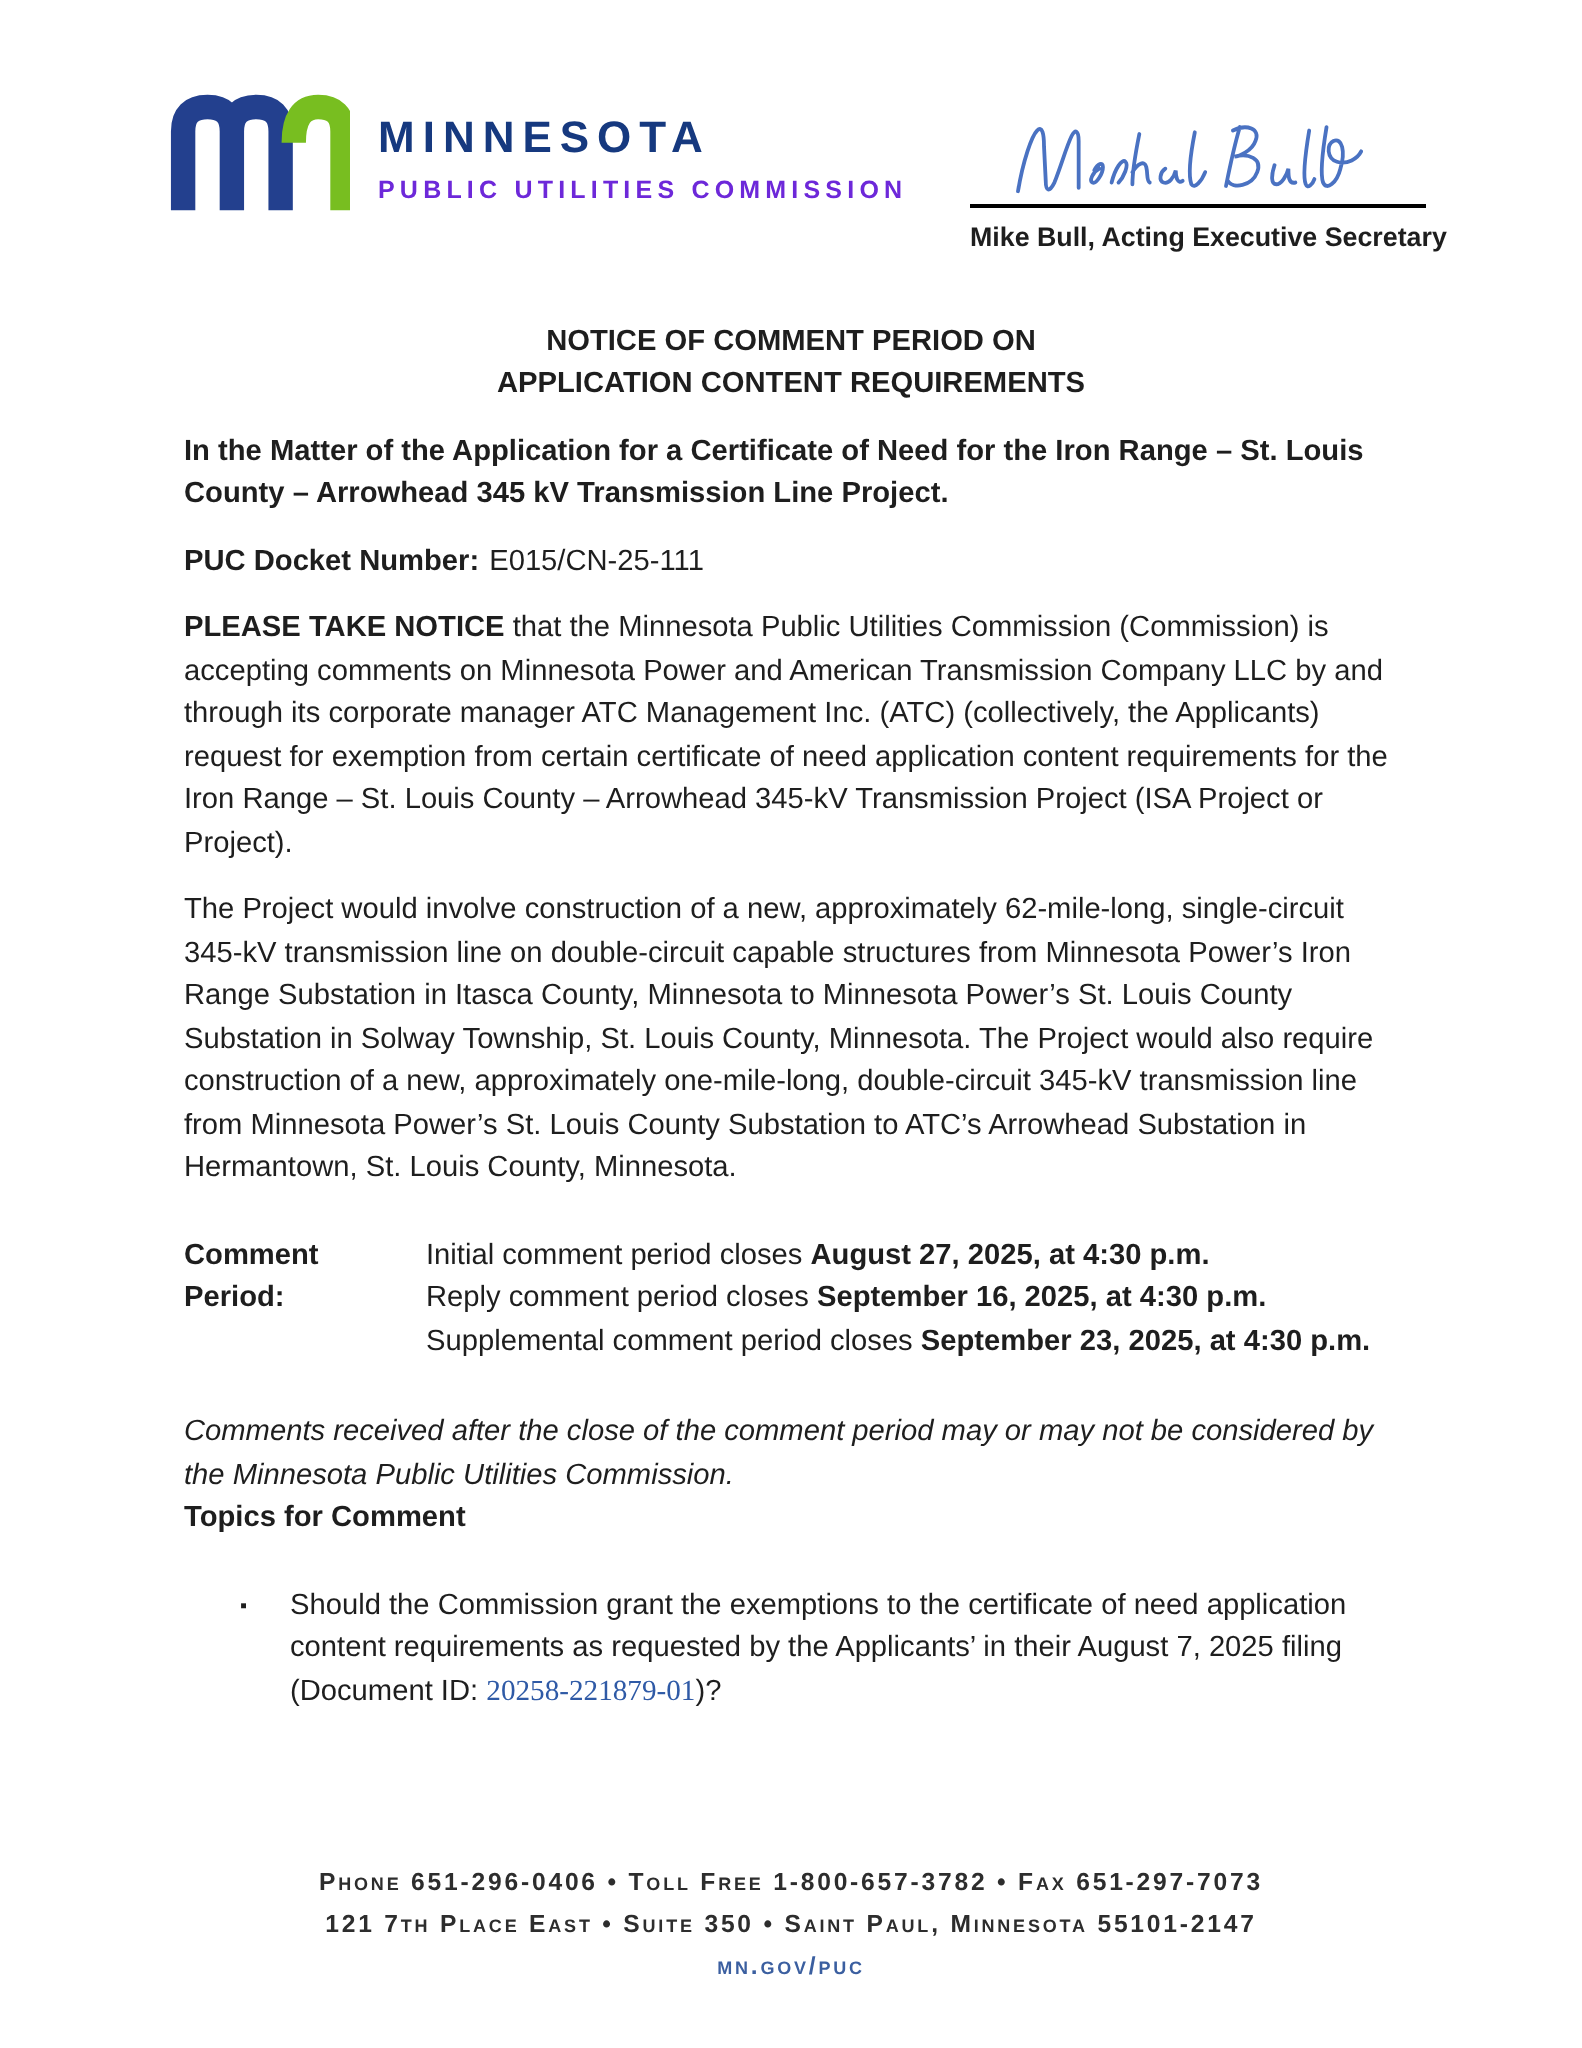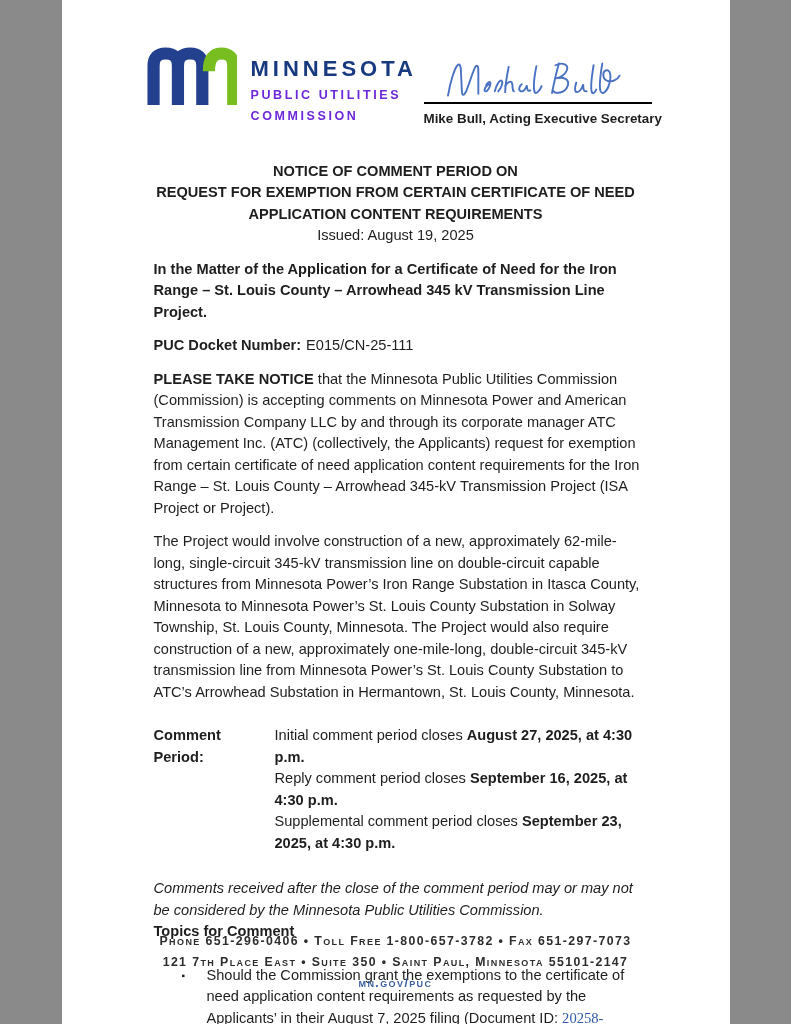--- a/index.html
+++ b/index.html
@@ -1,18 +1,18 @@
 <!DOCTYPE html>
 <html><head>
 <meta charset="utf-8">
 <style>
   * { margin:0; padding:0; box-sizing:border-box; }
   html,body { background:#8a8a8a; }
   .page {
-    width:668px; height:1024px; margin:0 auto; background:#ffffff;
+    width:791px; height:1024px; margin:0 auto; background:#ffffff;
     position:relative; font-family:"Liberation Sans", sans-serif;
     color:#1e1e1e; font-size:14.6px; line-height:21.5px; overflow:hidden;
   }
   .content { padding:0 86px 0 92px; }
 
   
   .header { display:flex; justify-content:space-between; align-items:flex-start;
             padding:46px 68px 0 85px; }
   .logo { display:flex; align-items:flex-start; gap:14px; }
   .logo-text { padding-top:12px; }
@@ -83,23 +83,21 @@
           <path d="M188 11 C186 23 184 37 186 43 C188 48 194 43 196 35 C199 25 197 17 192 19 C188 21 188 29 194 31 C200 33 206 29 208 25"></path>
         </g>
       </svg>
       <div class="sig-line"></div>
       <div class="sig-name">Mike Bull, Acting Executive Secretary</div>
     </div>
   </div>
 
   <div class="title-block">
     <div class="t">NOTICE OF COMMENT PERIOD ON</div>
-    <div class="t">REQUEST FOR EXEMPTION FROM CERTAIN CERTIFICATE OF NEED</div>
     <div class="t">APPLICATION CONTENT REQUIREMENTS</div>
-    <div>Issued: August 19, 2025</div>
   </div>
 
   <div class="content">
 
     <p class="para bold">In the Matter of the Application for a Certificate of Need for the Iron Range – St. Louis County – Arrowhead 345 kV Transmission Line Project.</p>
 
     <p class="para">
       <span class="bold">PUC Docket Number:</span><span class="docket-value">E015/CN-25-111</span>
     </p>
 

